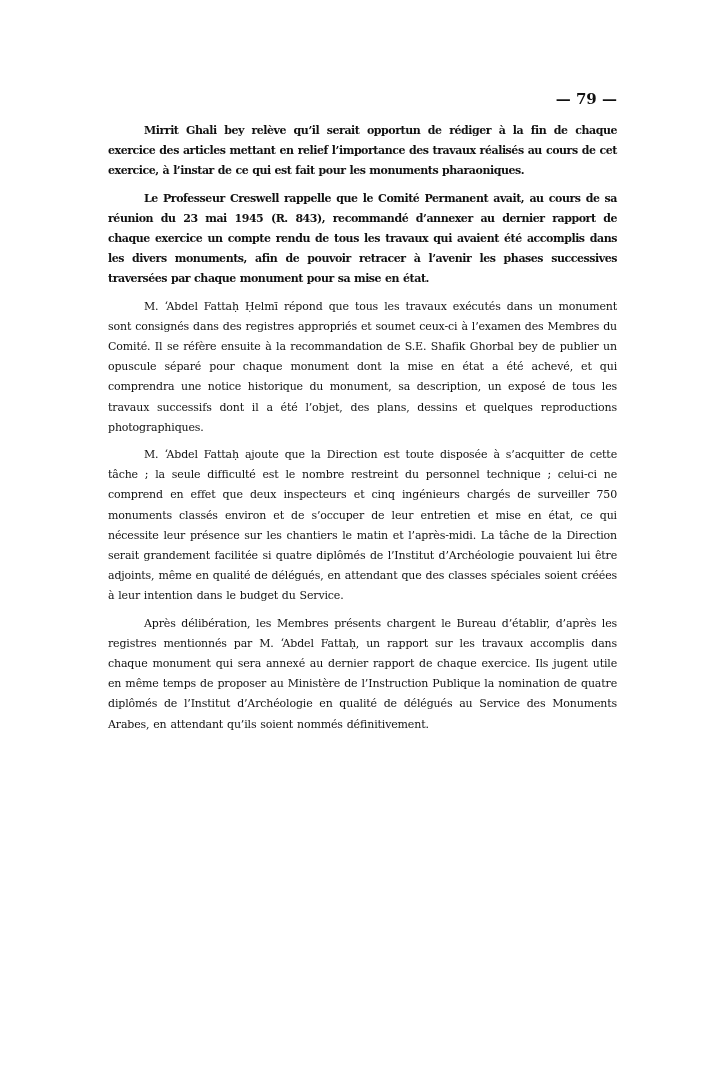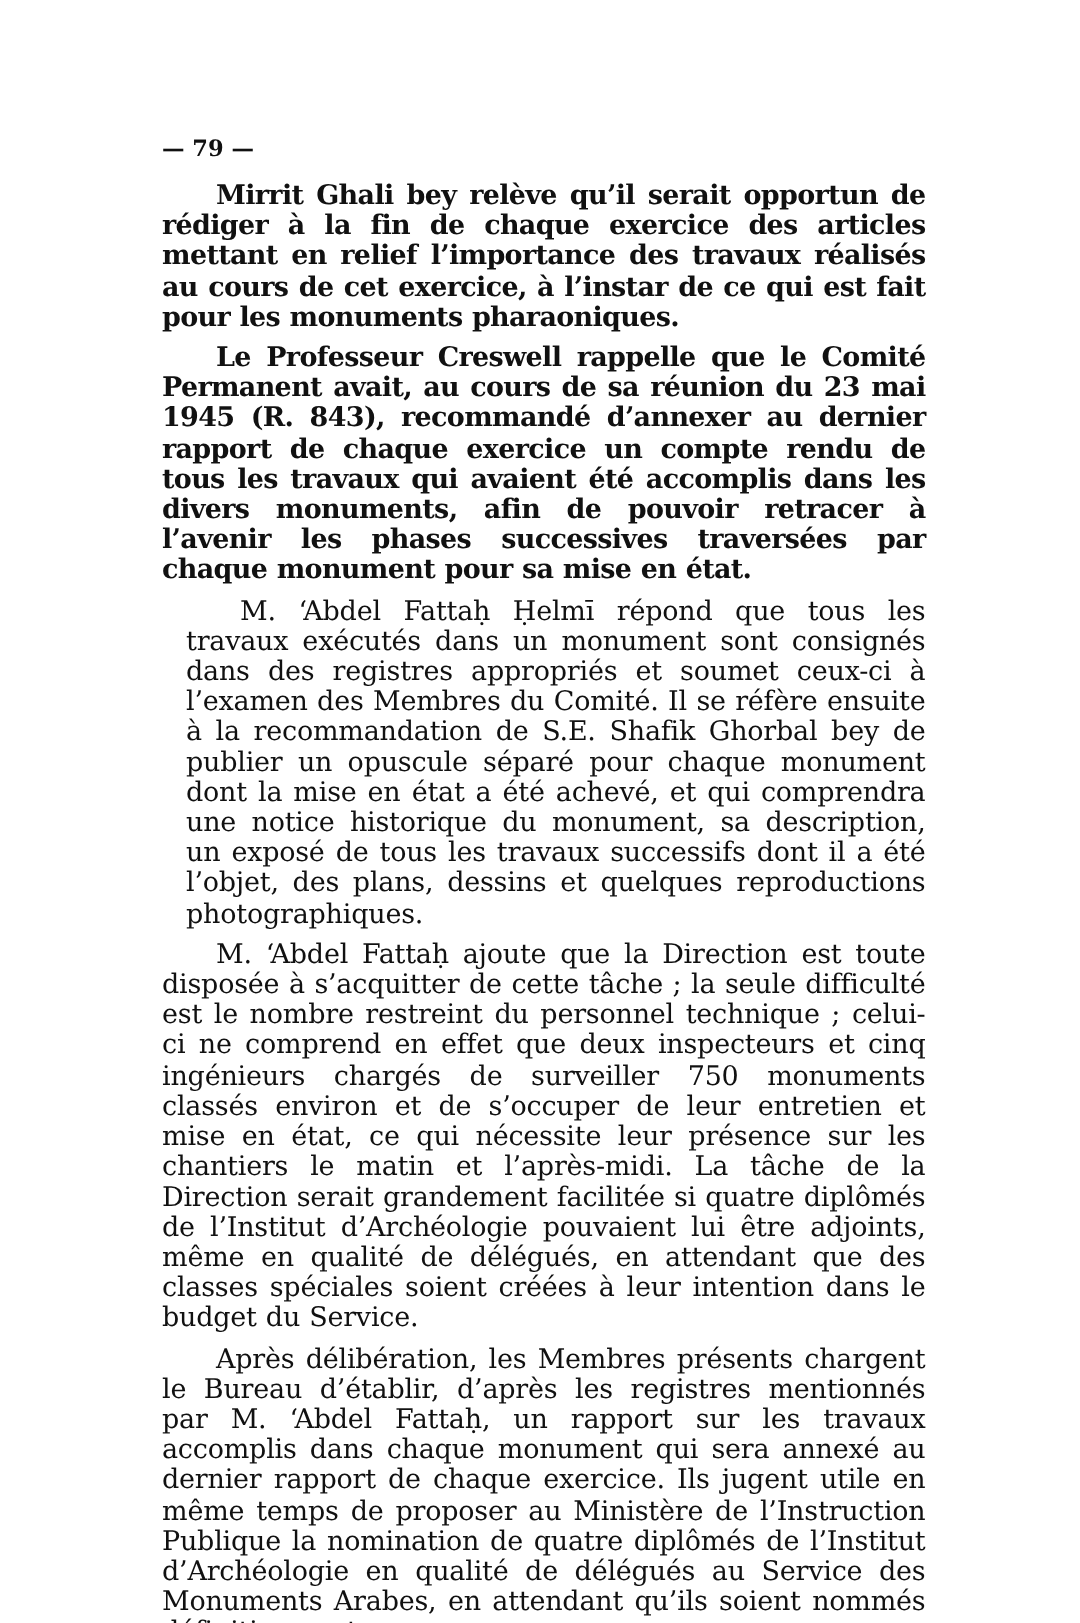--- a/index.html
+++ b/index.html
@@ -15,43 +15,43 @@
       font-family: "DejaVu Serif", "Liberation Serif", serif;
       color: #111111;
     }
     .page {
       position: absolute;
       left: 108px;
       top: 88px;
       width: 509px;
     }
     .page-number {
-      text-align: left;
+      text-align: right;
       font-size: 15px;
       font-weight: bold;
       height: 22px;
       line-height: 22px;
       margin-bottom: 11px;
       margin-left: 0;
     }
     .para {
       margin: 0 0 7px 0;
-      font-size: 18px;
+      font-size: 11px;
       line-height: 20.2px;
       text-align: justify;
       text-indent: 36px;
       hyphens: none;
       letter-spacing: -0.15px;
       word-spacing: 0.5px;
     }
     .para.bold {
       font-weight: bold;
       letter-spacing: -0.45px;
     }
-    .para.p3 { margin-top: 2px; margin-left: 16px; }
+    .para.p3 { margin-top: 2px; }
     .para.p5 { margin-top: 2px; }
   </style>
 </head>
 <body>
 
 <div class="page">
   <div class="page-number">— 79 —</div>
 
   <p class="para bold p1">Mirrit Ghali bey relève qu’il serait opportun de rédiger à la fin de chaque exercice des articles mettant en relief l’importance des travaux réalisés au cours de cet exercice, à l’instar de ce qui est fait pour les monuments pharaoniques.</p>
   <p class="para bold p2">Le Professeur Creswell rappelle que le Comité Permanent avait, au cours de sa réunion du 23 mai 1945 (R. 843), recommandé d’annexer au dernier rapport de chaque exercice un compte rendu de tous les travaux qui avaient été accomplis dans les divers monuments, afin de pouvoir retracer à l’avenir les phases successives traversées par chaque monument pour sa mise en état.</p>

